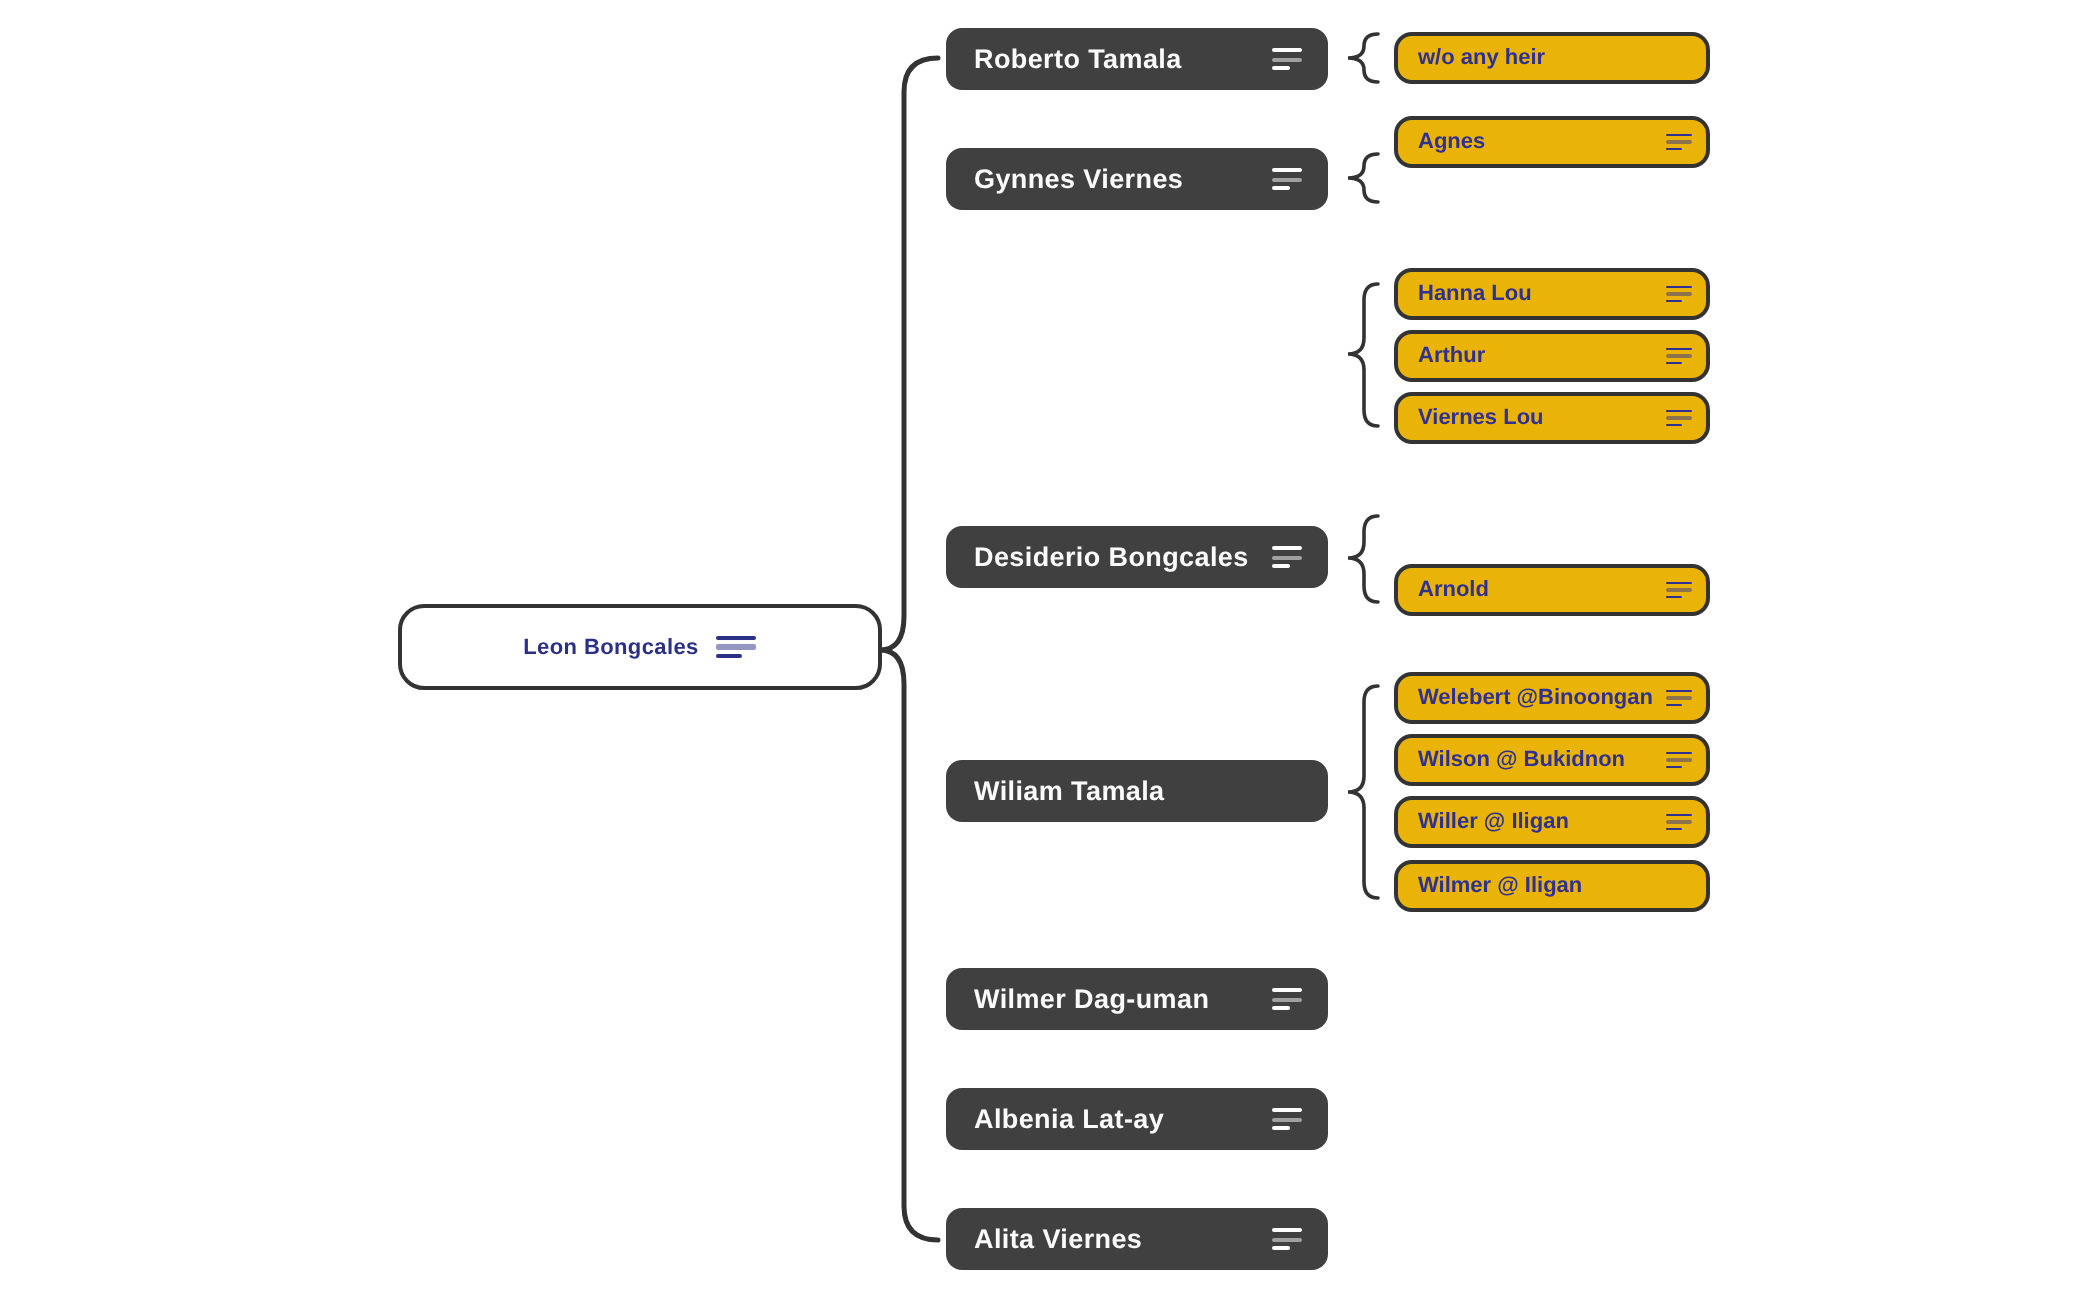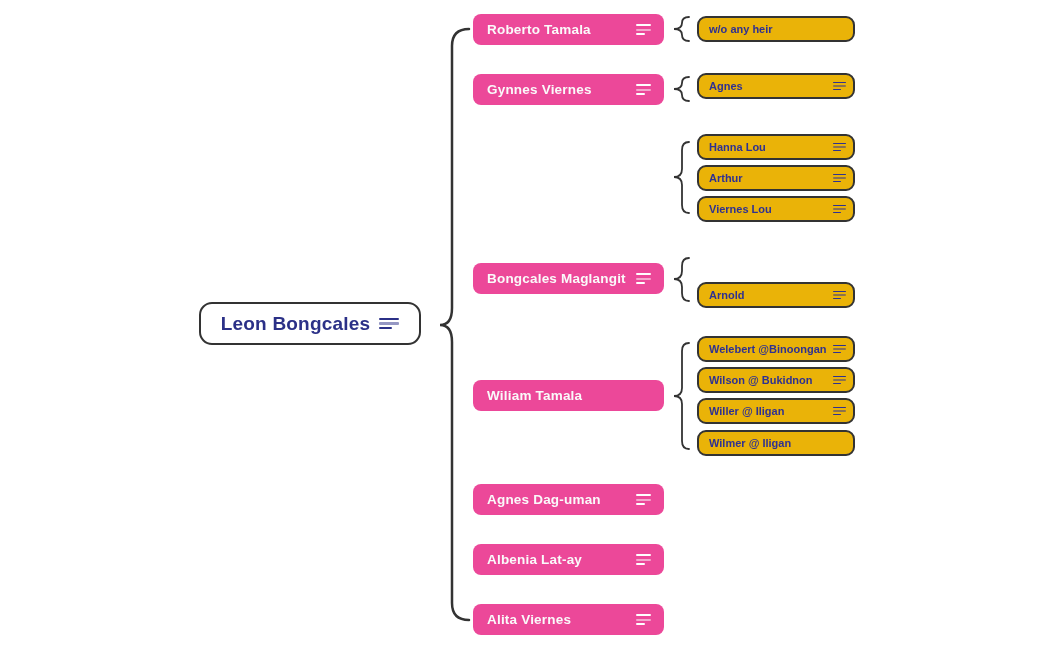--- a/index.html
+++ b/index.html
@@ -15,34 +15,34 @@
     overflow: hidden;
   }
   .connectors {
     position: absolute;
     left: 0; top: 0;
     width: 1049px; height: 650px;
   }
   
   .node { position: absolute; display: flex; align-items: center; }
   .root-node {
-    left: 199px; top: 302px; width: 222px; height: 43px;
+    left: 199px; top: 302px; width: 242px; height: 43px;
     background: #ffffff;
     border: 2.5px solid #333333;
     border-radius: 13px;
     justify-content: center;
     gap: 9px;
     color: #2b3087;
-    font-size: 19px;
+    font-size: 11px;
     font-weight: bold;
     letter-spacing: 0.2px;
   }
   .parent-node {
     left: 473px; width: 191px; height: 31px;
-    background: #ec4899;
+    background: #404040;
     border-radius: 8px;
     color: #fafafa;
     font-size: 13.5px;
     font-weight: bold;
     justify-content: space-between;
     padding: 0 13px 0 14px;
     letter-spacing: 0.2px;
   }
   .child-node {
     left: 697px; width: 158px; height: 26px;
@@ -109,32 +109,32 @@
   </div>
   <div class="node parent-node" style="top:74px">
     <span class="label">Gynnes Viernes</span>
     <span class="notes-icon">
         <i class="l1"></i>
         <i class="l2"></i>
         <i class="l3"></i>
       </span>
   </div>
   <div class="node parent-node" style="top:263px">
-    <span class="label">Bongcales Maglangit</span>
+    <span class="label">Desiderio Bongcales</span>
     <span class="notes-icon">
         <i class="l1"></i>
         <i class="l2"></i>
         <i class="l3"></i>
       </span>
   </div>
   <div class="node parent-node" style="top:380px">
     <span class="label">Wiliam Tamala</span>
   </div>
   <div class="node parent-node" style="top:484px">
-    <span class="label">Agnes Dag-uman</span>
+    <span class="label">Wilmer Dag-uman</span>
     <span class="notes-icon">
         <i class="l1"></i>
         <i class="l2"></i>
         <i class="l3"></i>
       </span>
   </div>
   <div class="node parent-node" style="top:544px">
     <span class="label">Albenia Lat-ay</span>
     <span class="notes-icon">
         <i class="l1"></i>
@@ -147,21 +147,21 @@
     <span class="notes-icon">
         <i class="l1"></i>
         <i class="l2"></i>
         <i class="l3"></i>
       </span>
   </div>
 
   <div class="node child-node" style="top:16px">
     <span class="label">w/o any heir</span>
   </div>
-  <div class="node child-node" style="top:73px">
+  <div class="node child-node" style="top:58px">
     <span class="label">Agnes</span>
     <span class="notes-icon">
         <i class="l1"></i>
         <i class="l2"></i>
         <i class="l3"></i>
       </span>
   </div>
   <div class="node child-node" style="top:134px">
     <span class="label">Hanna Lou</span>
     <span class="notes-icon">

